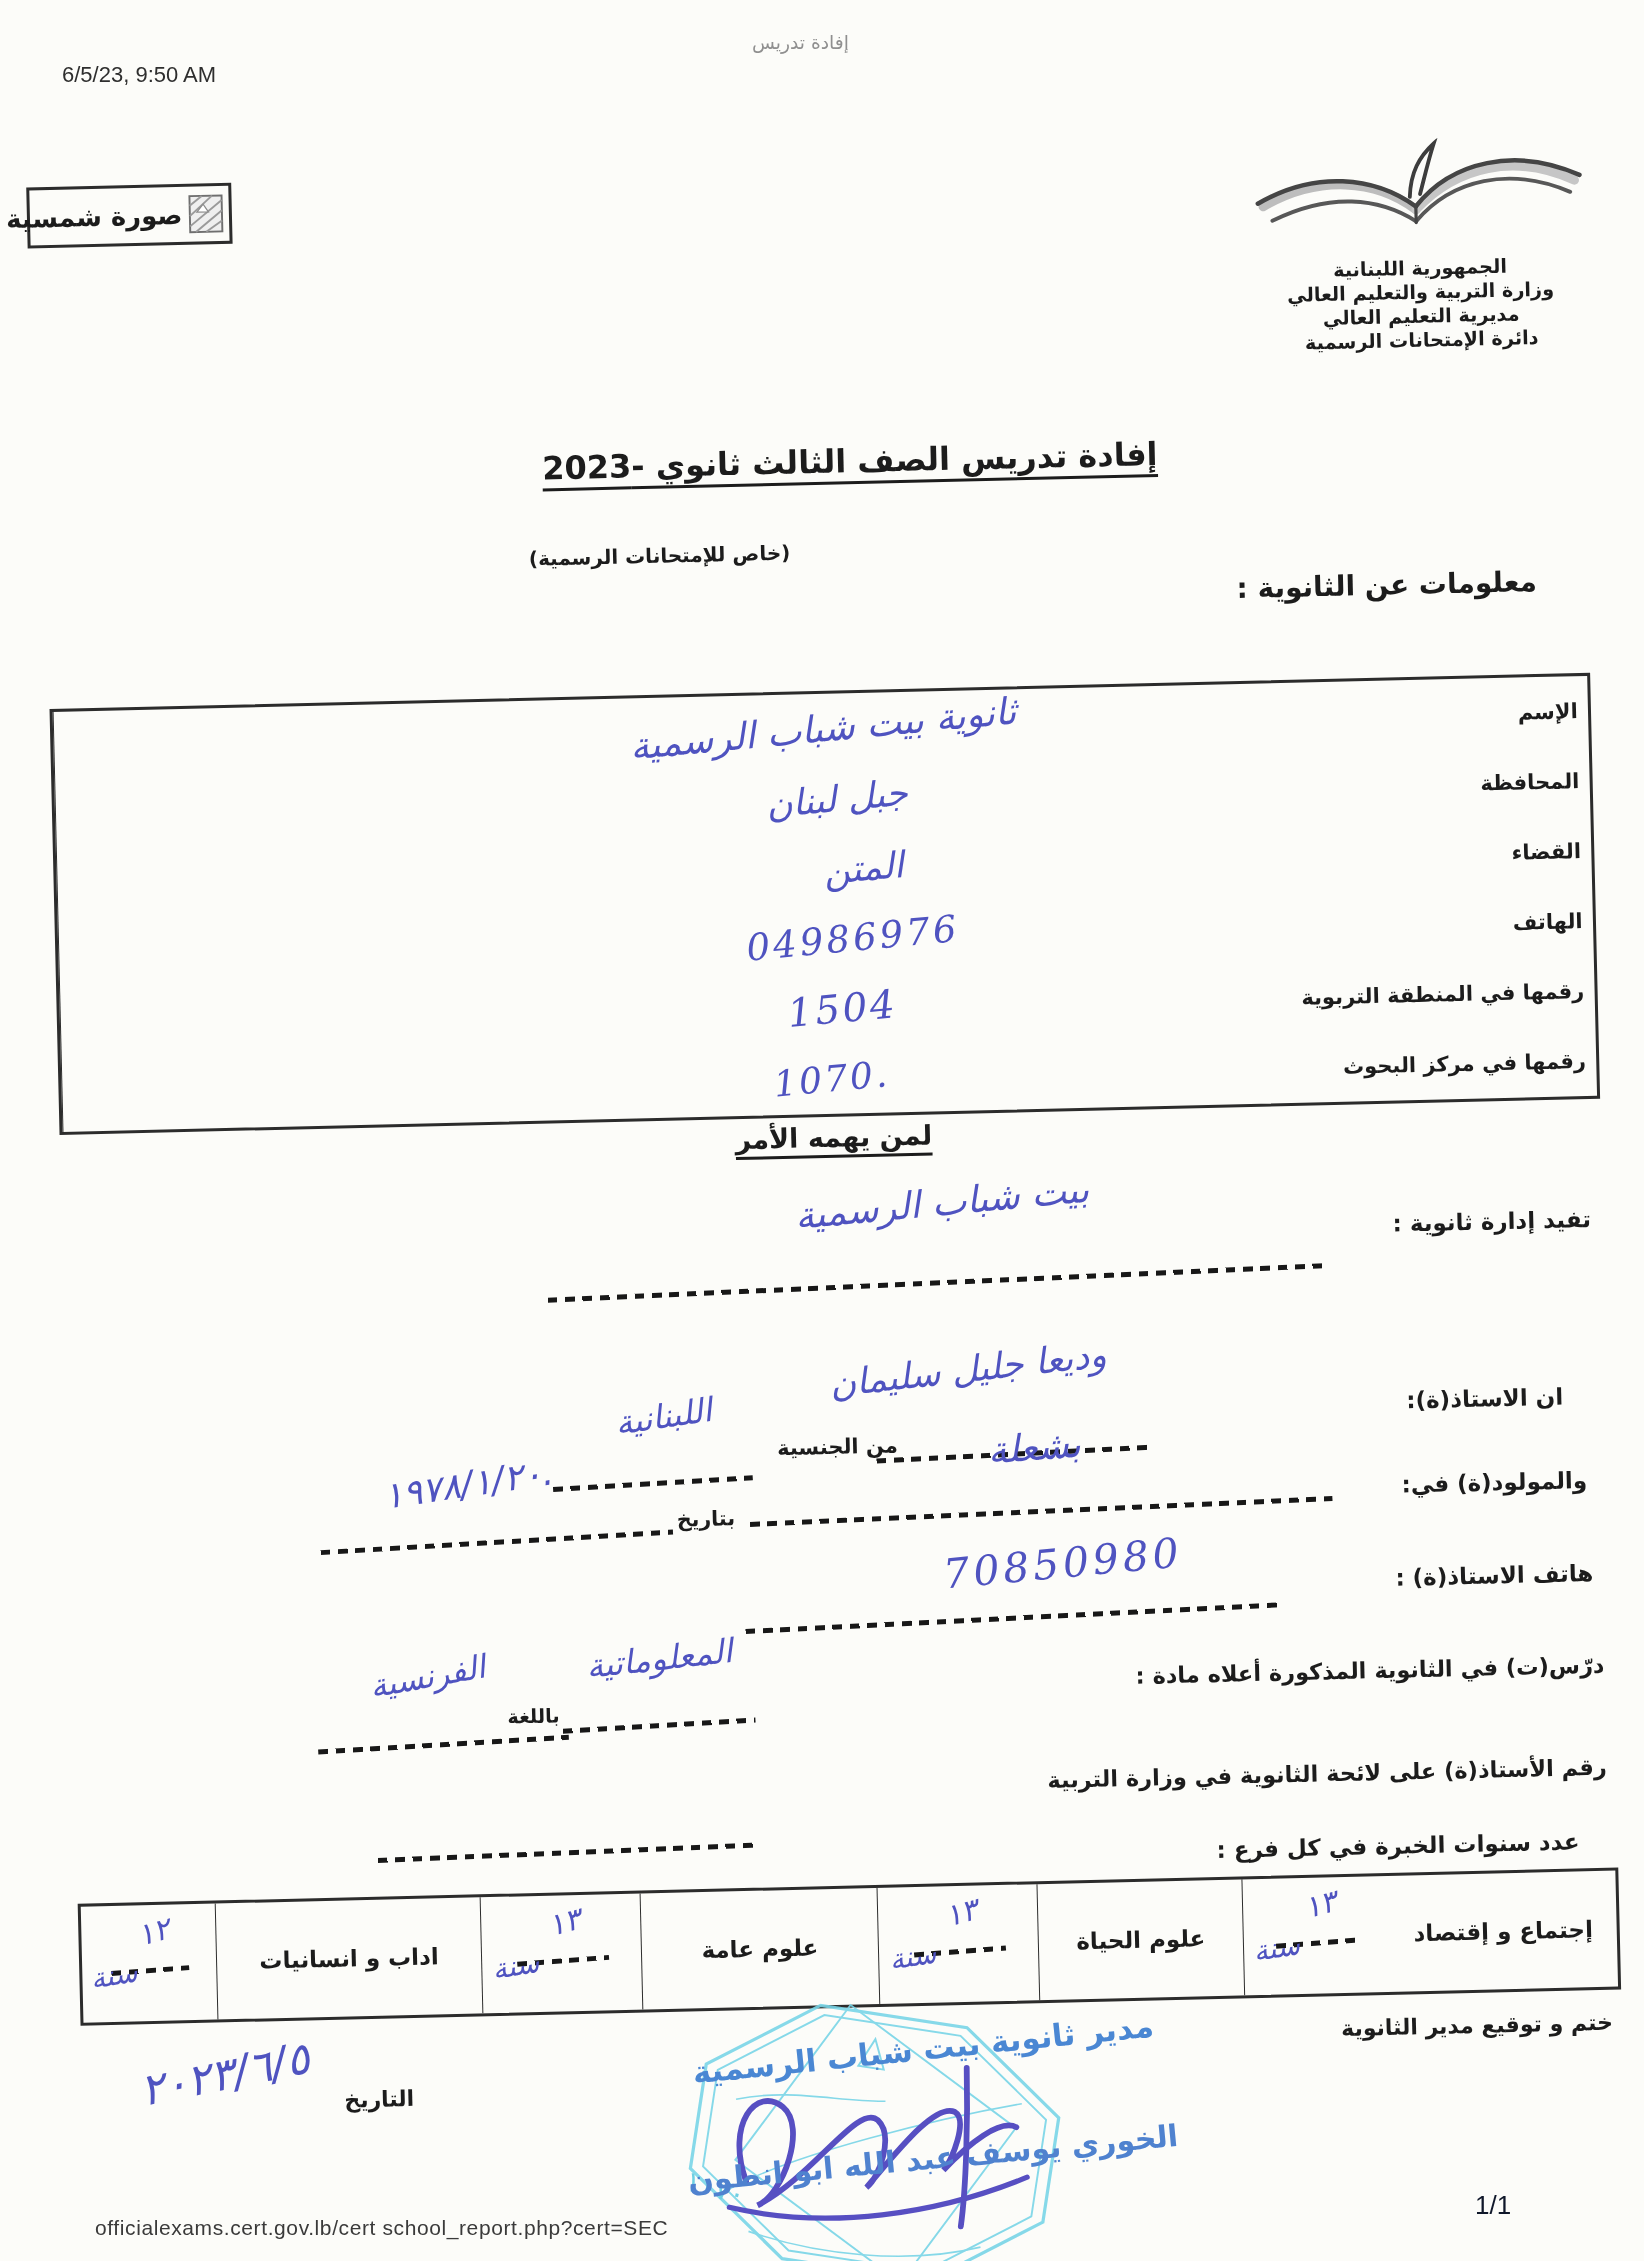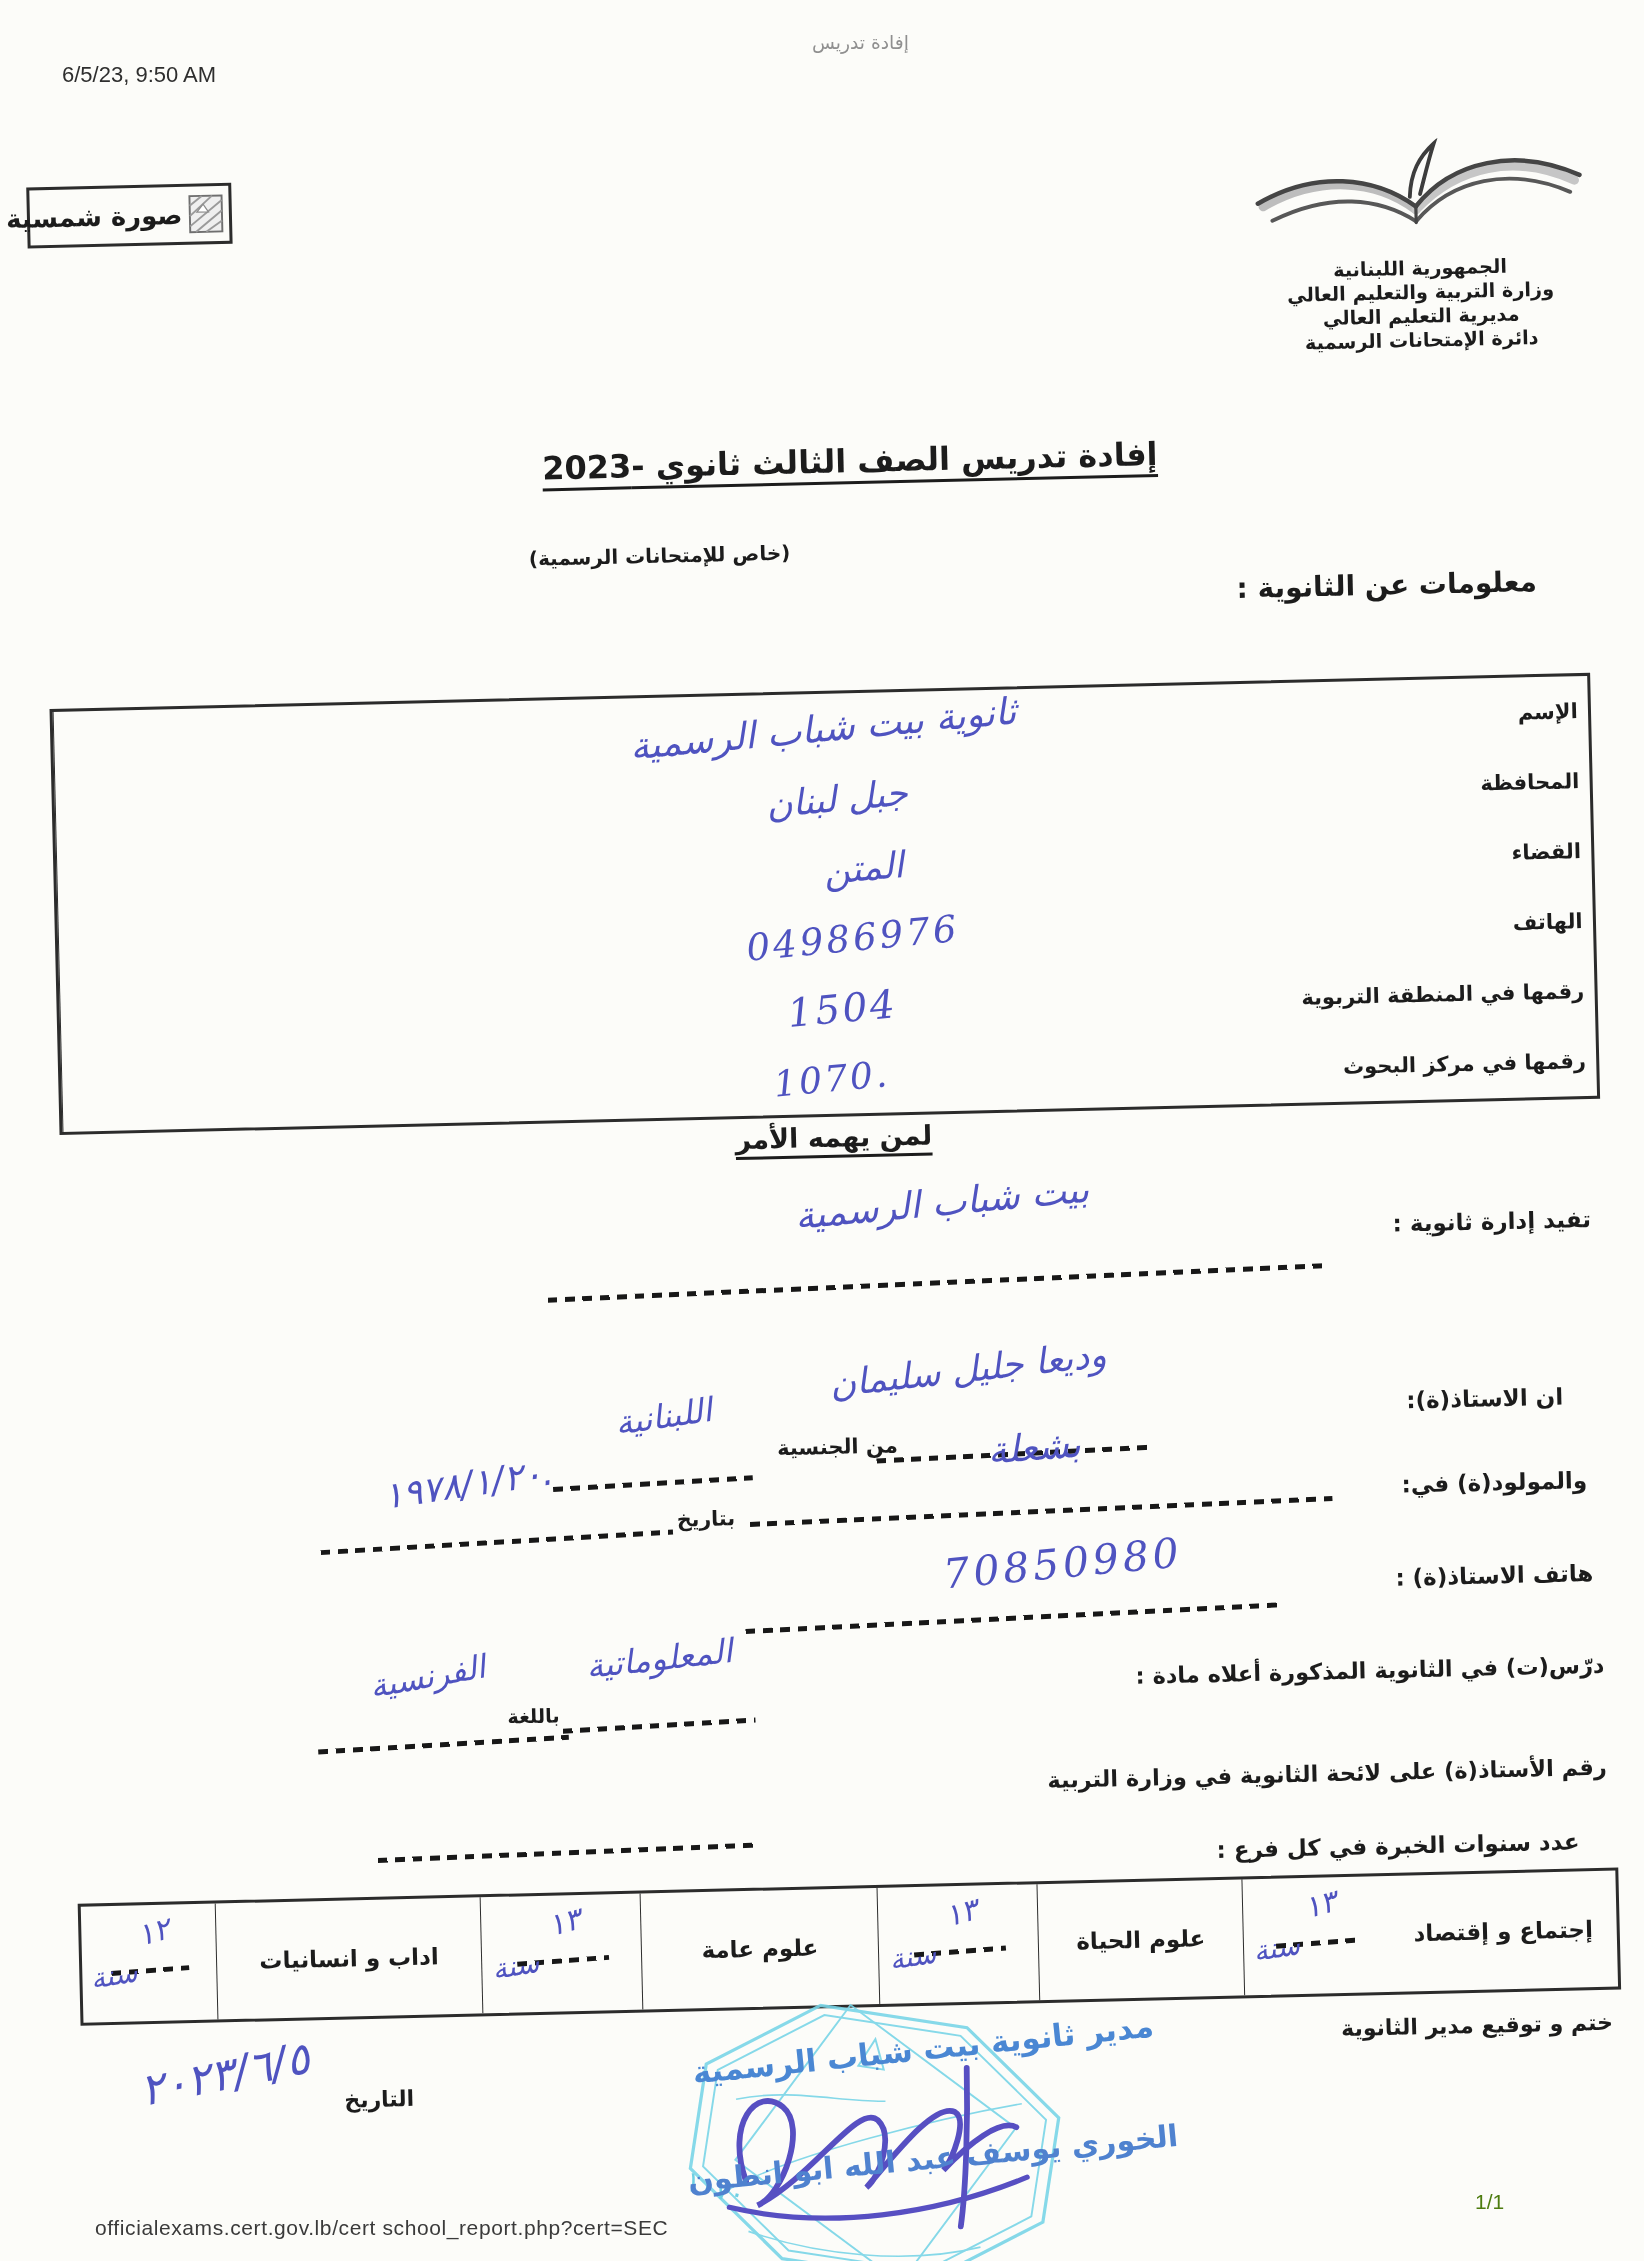--- a/index.html
+++ b/index.html
@@ -3,21 +3,21 @@
 <meta charset="utf-8">
 <style>
   html,body{margin:0;padding:0;background:#e8e8e8;}
   .page{position:relative;width:1644px;height:2261px;background:#fcfcf9;overflow:hidden;
         font-family:"DejaVu Sans",sans-serif;color:#1c1c1c;}
   .abs{position:absolute;}
   
   .print-ts{font-family:"Liberation Sans",sans-serif;font-size:22px;color:#2e2e2e;}
   .print-doc{font-size:18.7px;color:#8f8f8f;}
   .print-url{font-family:"Liberation Sans",sans-serif;font-size:21px;color:#3a3a3a;letter-spacing:0.6px;}
-  .print-pg{font-family:"Liberation Sans",sans-serif;font-size:21px;color:#4d7c0f;}
+  .print-pg{font-family:"Liberation Sans",sans-serif;font-size:26px;color:#0f172a;}
   
   .scan{position:absolute;inset:0;transform:rotate(-1.35deg);transform-origin:50% 45%;direction:rtl;}
   .lbl-line{font-weight:700;font-size:23px;white-space:nowrap;}
   .hw{color:#4f53c0;font-style:italic;white-space:nowrap;text-align:center;}
   .hw-lat{font-family:"DejaVu Serif",serif;}
   .ltr{direction:ltr;unicode-bidi:bidi-override;display:inline-block;}
   .dots{position:absolute;height:5.2px;background:repeating-linear-gradient(90deg,#181818 0 9.7px,transparent 9.7px 17.4px);}
   
   .photo-box{left:46px;top:169px;width:205px;height:61px;border:3.2px solid #2c2c2c;
              display:flex;align-items:center;gap:5.2px;padding:0 5.2px;box-sizing:border-box;}
@@ -52,21 +52,21 @@
   
   .stamp-wrap{left:541px;top:2000px;width:644px;height:271px;}
   .stamp-line{position:absolute;font-weight:700;white-space:nowrap;color:#4a87d3;letter-spacing:1.9px;}
 </style>
 </head>
 <body>
 
 <div class="page">
 
   <span class="abs print-ts" style="left:62px;top:62px;">6/5/23, 9:50 AM</span>
-  <span class="abs print-doc" style="left:812px;top:32px;">إفادة تدريس</span>
+  <span class="abs print-doc" style="left:752px;top:32px;">إفادة تدريس</span>
 
   <div class="scan">
 
     <div class="abs photo-box">
       <span style="line-height:0;">
         <svg width="36" height="43" viewBox="0 0 56 66">
           <rect x="3" y="5" width="50" height="56" fill="#efefef" stroke="#6f6f6f" stroke-width="3"></rect>
           <g stroke="#9a9a9a" stroke-width="3">
             <line x1="3" y1="20" x2="22" y2="5"></line>
               <line x1="3" y1="36" x2="38" y2="5"></line>

